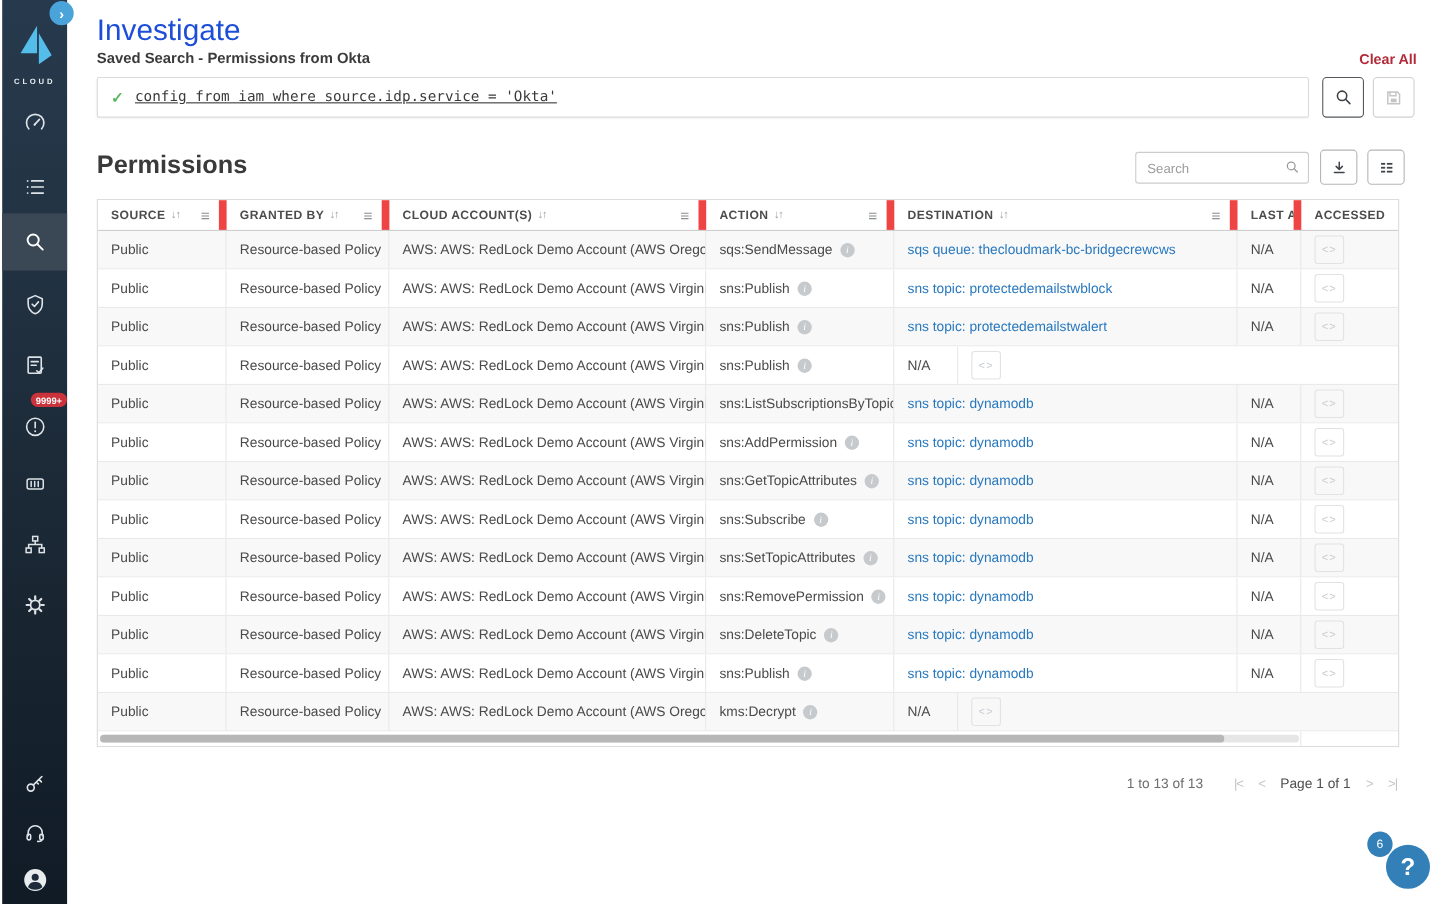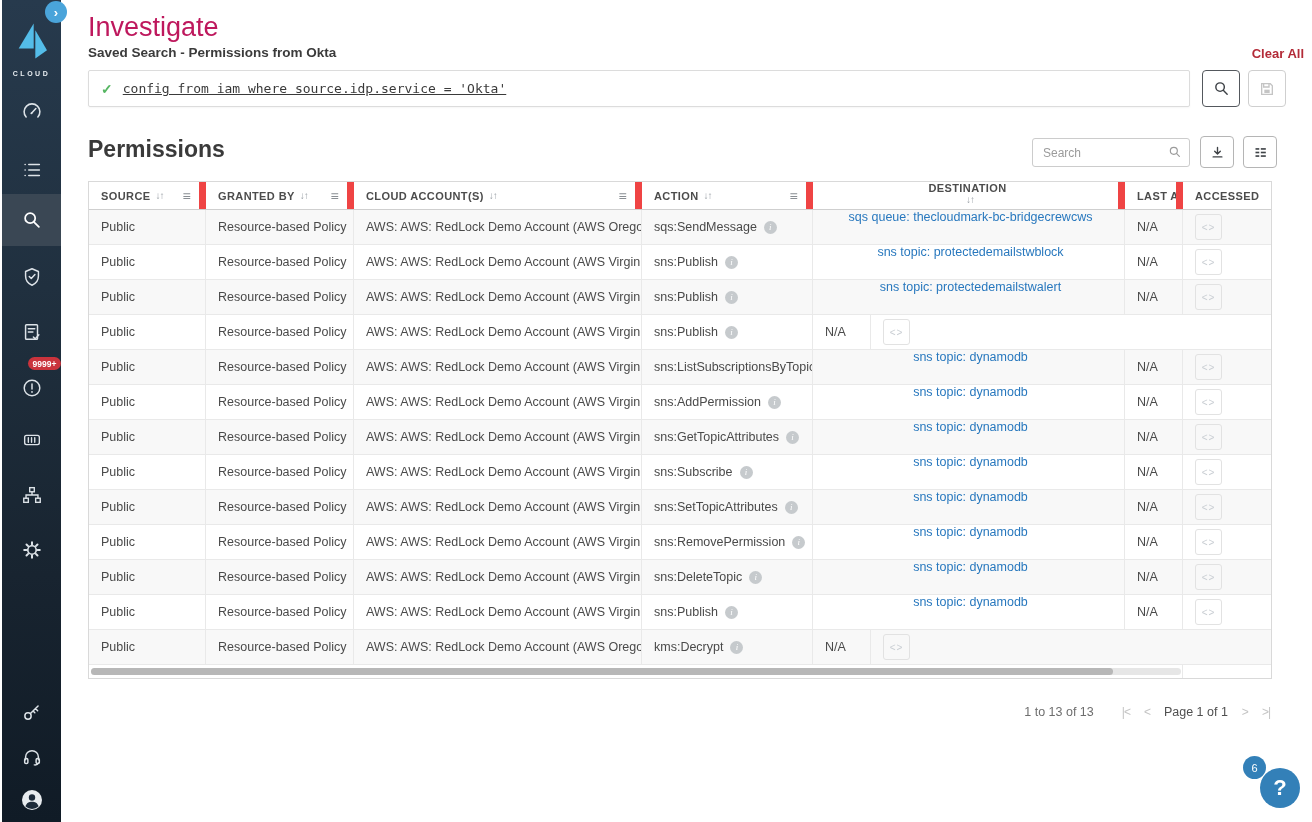--- a/index.html
+++ b/index.html
@@ -17,23 +17,23 @@
     font-size:13px; font-weight:bold; z-index:9; cursor:pointer; }
   .nav-item { position:absolute; left:0; width:59px; height:48px; display:flex;
     align-items:center; justify-content:center; color:#dde3e8; cursor:pointer; }
   .nav-item svg { display:block; }
   .nav-item.active { background:#3a4754; height:52px; color:#fff; }
   .alert-badge { position:absolute; left:26px; top:357px; min-width:33px; height:13px; padding:0 4px;
     background:#ca333c; border-radius:7px; color:#fff; font-size:8.5px; font-weight:bold;
     display:flex; align-items:center; justify-content:center; z-index:6; }
 
   
-  .page-title { position:absolute; left:88px; top:12px; font-size:27px; font-weight:300; color:#be185d; }
+  .page-title { position:absolute; left:88px; top:12px; font-size:27px; font-weight:300; color:#1d4ed8; }
   .page-subtitle { position:absolute; left:88px; top:45px; font-size:13.5px; font-weight:bold; color:#3b3b3b; }
-  .clear-all { position:absolute; right:8px; top:46px; font-size:13px; font-weight:bold;
+  .clear-all { position:absolute; right:24px; top:46px; font-size:13px; font-weight:bold;
     color:var(--danger-red,#b32b38); cursor:pointer; }
 
   
   .query-bar { position:absolute; left:88px; top:70px; width:1102px; height:37px; background:#fff;
     border:1px solid #dcdcdc; border-radius:2px; box-shadow:0 1px 2px rgba(0,0,0,.04);
     display:flex; align-items:center; padding:0 12px; }
   .query-check { color:var(--success-green,#56b662); font-size:14px; font-weight:bold; margin-right:10px; }
   .query-text { font-family:"DejaVu Sans Mono", monospace; font-size:13px; color:#3a3a3a;text-decoration:underline; }
   .icon-btn { position:absolute; top:70px; width:38px; height:37px; background:#fff; border-radius:4px;
     display:flex; align-items:center; justify-content:center; cursor:pointer; }
@@ -60,21 +60,21 @@
     white-space:nowrap; cursor:pointer; }
   .th:last-child { border-right:none; }
   .sort { margin-left:5px; color:#9aa0a6; font-size:10px; letter-spacing:-1px; flex:0 0 auto; }
   .cmenu { margin-left:auto; color:#8a8f94; font-size:14px; padding-left:8px; flex:0 0 auto; }
   .tr { display:flex; height:35px; border-bottom:1px solid #e9e9e9; background:#fff; }
   .tr:nth-child(odd) { background:#f8f8f8; }
   .td { display:flex; align-items:center; padding:0 8px 0 12px; font-size:12.5px; color:#4a4a4a;
     border-right:1px solid #e9e9e9; overflow:hidden; white-space:nowrap; }
   .td:last-child { border-right:none; }
   .col-source{width:117px;} .col-granted{width:148px;} .col-account{width:288px;}
-  .col-action{width:171px;} .col-dest{width:312px;flex-direction:column;} .col-last{width:58px;} .col-options{width:88px;}
+  .col-action{width:171px;} .col-dest{width:312px;} .col-last{width:58px;} .col-options{width:88px;}
   .info-icon { display:inline-flex; align-items:center; justify-content:center; width:13px; height:13px;
     margin-left:7px; border-radius:50%; background:#c6cacd; color:#fff; font-size:9px;
     font-family:"Liberation Serif",serif; font-style:italic; flex:0 0 auto; cursor:pointer; }
   .dest-link { color:var(--link-blue,#2878be); text-decoration:none; cursor:pointer; }
   .opt-btn { width:27px; height:26px; background:transparent; border:1px solid #e2e2e2; border-radius:3px;
     color:#c9ced3; font-size:10px; letter-spacing:1px; cursor:pointer;
     display:flex; align-items:center; justify-content:center; font-family:"Liberation Sans",sans-serif; }
   .hscroll { position:relative; height:13px; background:#fff; }
   .hscroll .track { position:absolute; left:2px; top:3px; width:1090px; height:7px; border-radius:4px; background:#e6e6e6; }
   .hscroll .thumb { position:absolute; left:2px; top:3px; width:1022px; height:7px; border-radius:4px; background:#b7b7b7; cursor:pointer; }

